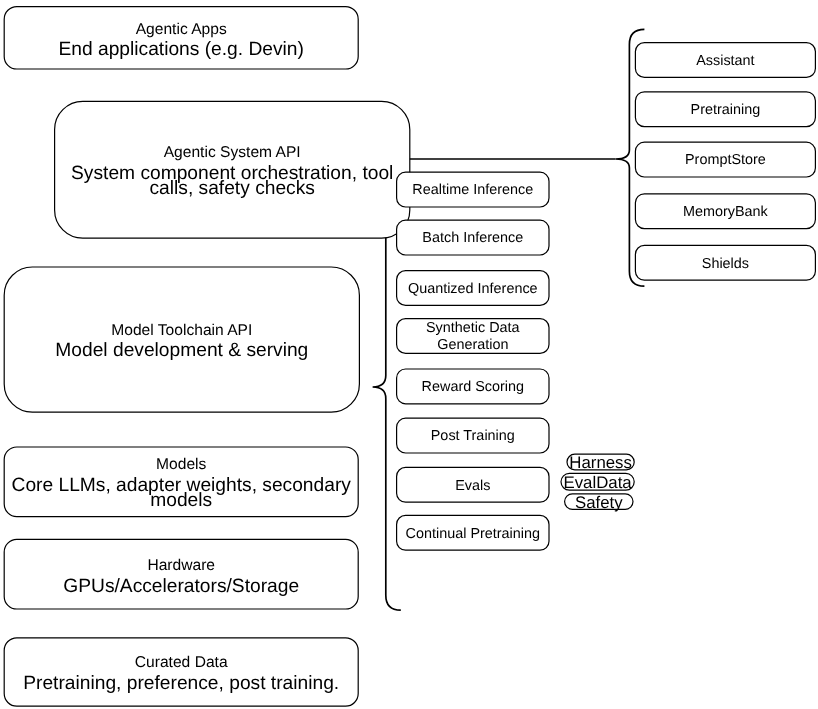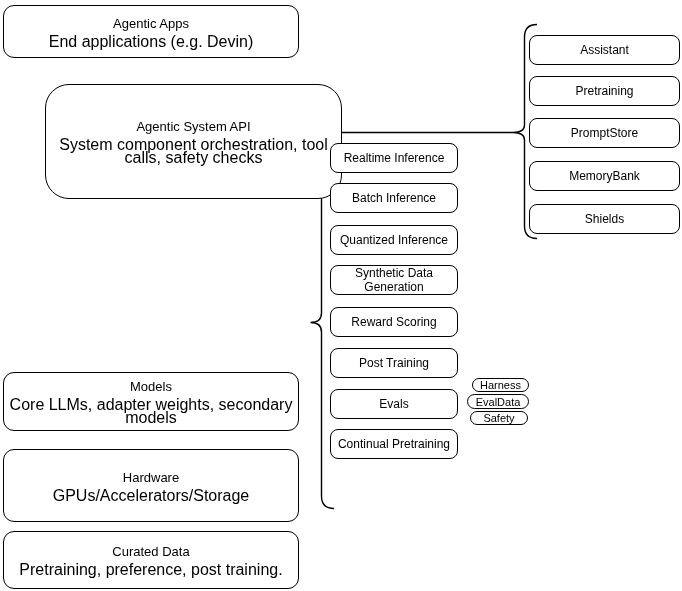--- a/index.html
+++ b/index.html
@@ -44,30 +44,30 @@
   }
   .pill {
     position: absolute;
     box-sizing: border-box;
     background: #ffffff;
     border: 1.2px solid #000000;
     border-radius: 8px;
     display: flex;
     align-items: center;
     justify-content: center;
-    font-size: 11px;
+    font-size: 14px;
     color: #000000;
     z-index: 5;
   }
   
   .lb0 { left: 3px;  top: 5px;   width: 296px; height: 53px;  }
   .lb1 { left: 3px;  top: 84px;  width: 297px; height: 115px; margin-left: 42px; }
   .lb2 { left: 3px;  top: 222px; width: 297px; height: 122px; }
   .lb3 { left: 3px;  top: 372px; width: 296px; height: 59px;  }
-  .lb4 { left: 3px;  top: 449px; width: 296px; height: 73px;  }
+  .lb4 { left: 3px;  top: 449px; width: 296px; height: 59px;  }
   .lb5 { left: 3px;  top: 531px; width: 296px; height: 58px;  }
   
   .mb  { left: 330px; width: 128px; height: 30px; }
   .mb0 { top: 143px; } .mb1 { top: 183px; } .mb2 { top: 225px; }
   .mb3 { top: 265px; } .mb4 { top: 307px; } .mb5 { top: 348px; }
   .mb6 { top: 389px; } .mb7 { top: 429px; } .mb8 { top: 469px; }
   
   .rb  { left: 529px; width: 151px; height: 30px; }
   .rb0 { top: 35px; }  .rb1 { top: 76px; }  .rb2 { top: 118px; }
   .rb3 { top: 161px; } .rb4 { top: 204px; }
@@ -91,20 +91,24 @@
   </svg>
 
   <div class="box big lb0">
     <div class="title">Agentic Apps</div>
     <div class="subtitle">End applications (e.g. Devin)</div>
   </div>
   <div class="box bigger lb1">
     <div class="title">Agentic System API</div>
     <div class="subtitle">System component orchestration, tool calls, safety checks</div>
   </div>
+  <div class="box bigger lb2">
+    <div class="title">Model Toolchain API</div>
+    <div class="subtitle">Model development &amp; serving</div>
+  </div>
   <div class="box big lb3">
     <div class="title">Models</div>
     <div class="subtitle">Core LLMs, adapter weights, secondary models</div>
   </div>
   <div class="box big lb4">
     <div class="title">Hardware</div>
     <div class="subtitle">GPUs/Accelerators/Storage</div>
   </div>
   <div class="box big lb5">
     <div class="title">Curated Data</div>

